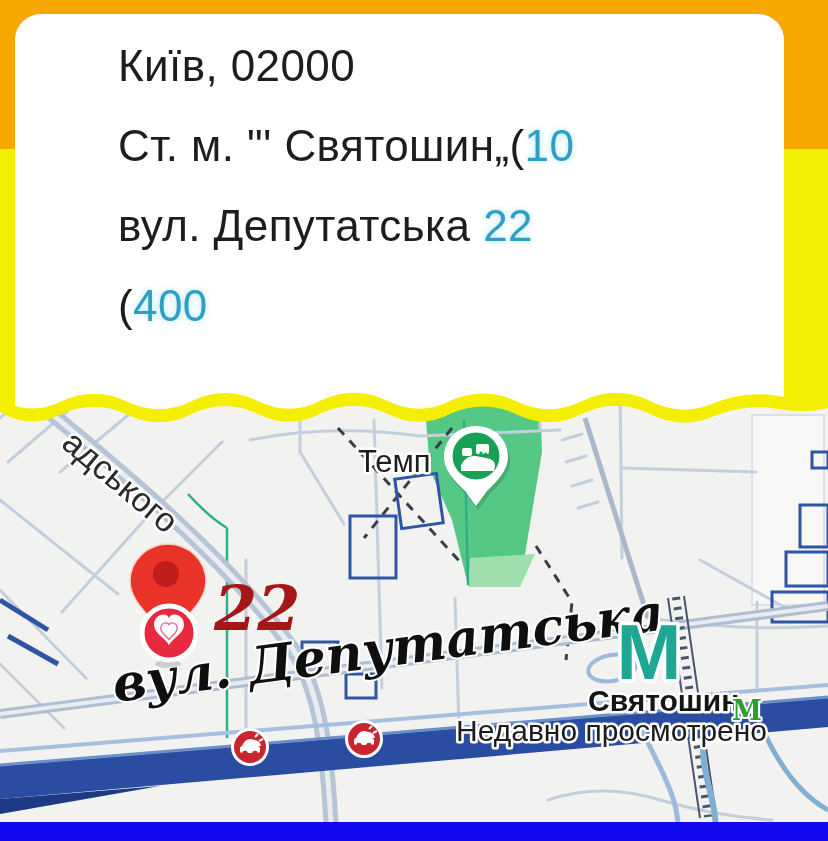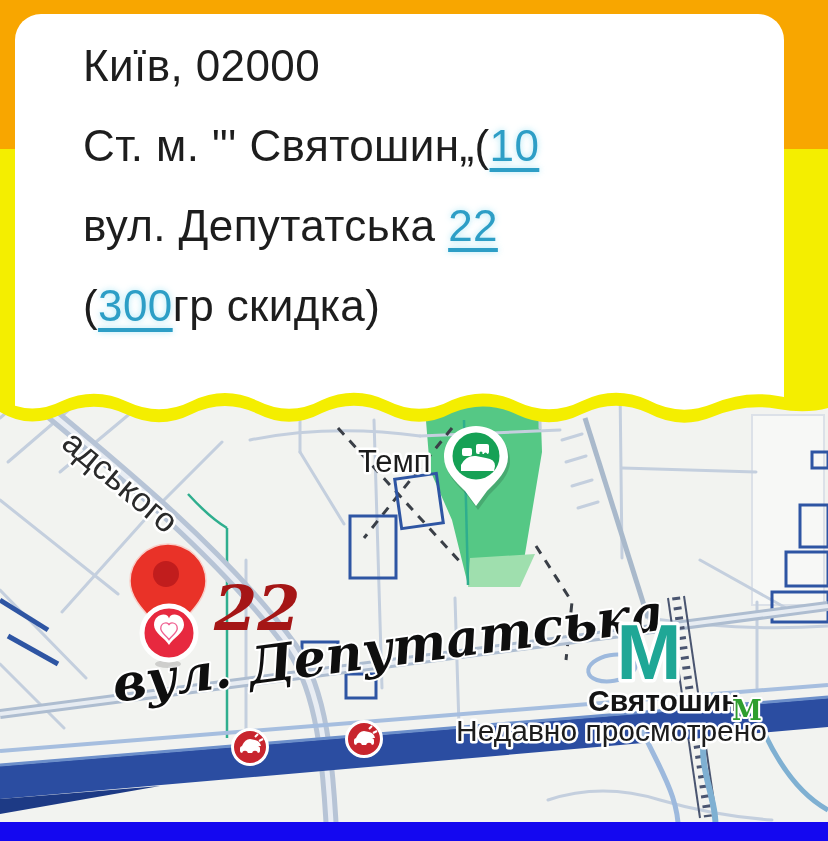--- a/index.html
+++ b/index.html
@@ -1,24 +1,24 @@
 <!DOCTYPE html>
 <html style="--c-orange: #F8A600; --c-yellow: #F4EE00; --c-link: #2D9EC6; --c-text: #1D1D1D; --c-bottom-bar: #1408F0; --c-highway: #2B4DA1; --c-park: #4CC57E; --c-park-light: #9FDFAE; --c-pin-red: #E93228; --c-pin-inner: #C11D1D; --c-badge-red: #E7293F; --c-number-red: #A51616; --c-metro-teal: #1FA796; --c-metro-green: #2E9E2F; --c-poi-red: #C8252E; --c-poi-green: #16A155;"><head>
 <meta charset="utf-8">
 <style>
   html,body{margin:0;padding:0;background:#ffffff;}
   .page{position:relative;width:828px;height:841px;overflow:hidden;
         font-family:"Liberation Sans",sans-serif;background:#f2f3f0;}
   .layer{position:absolute;left:0;top:0;}
   
-  .card-text{position:absolute;left:15px;top:14px;width:769px;padding:12px 0 0 68px;
+  .card-text{position:absolute;left:15px;top:14px;width:769px;padding:12px 0 0 103px;
              box-sizing:border-box;z-index:30;}
   .ad-line{height:80px;display:flex;align-items:center;
            font-size:44px;letter-spacing:.4px;color:var(--c-text,#1d1d1d);white-space:pre;}
-  .num{color:var(--c-link,#2d9ec6);text-decoration:underline;
+  .num{color:var(--c-link,#2d9ec6);
        text-decoration-thickness:3.5px;text-underline-offset:7px;
        text-shadow:0 0 6px rgba(125,216,240,.65);cursor:pointer;}
   
   .mlbl{paint-order:stroke;stroke:#ffffff;stroke-width:5px;stroke-linejoin:round;}
   .bottom-bar{position:absolute;left:0;top:822px;width:828px;height:19px;
               background:var(--c-bottom-bar,#1408f0);z-index:40;}
 </style>
 </head>
 <body>
 
@@ -184,17 +184,17 @@
     <path fill="#ffffff" clip-path="url(#cardClip)" d="M0,399 Q30,417 62,401 Q95,386 128,402 Q160,417 192,401 Q225,385 258,401
          Q290,417 322,400 Q355,385 388,401 Q420,417 452,400 Q485,386 518,402
          Q550,417 582,401 Q615,385 648,400 Q680,417 712,404 Q745,390 778,396
          Q806,401 828,395 L828,0 L0,0 Z"></path>
   </svg>
 
   <div class="card-text">
     <div class="ad-line"><span>Київ, 02000</span></div>
     <div class="ad-line"><span>Ст. м. "' Святошин„(</span><span class="num">10</span></div>
     <div class="ad-line"><span>вул. Депутатська </span><span class="num">22</span><span></span></div>
-    <div class="ad-line"><span>(</span><span class="num">300</span><span>гр скидка)</span></div>
+    <div class="ad-line"><span>(</span><span class="num">400</span></div>
   </div>
 
   <div class="bottom-bar"></div>
 </div>
 
 </body></html>

